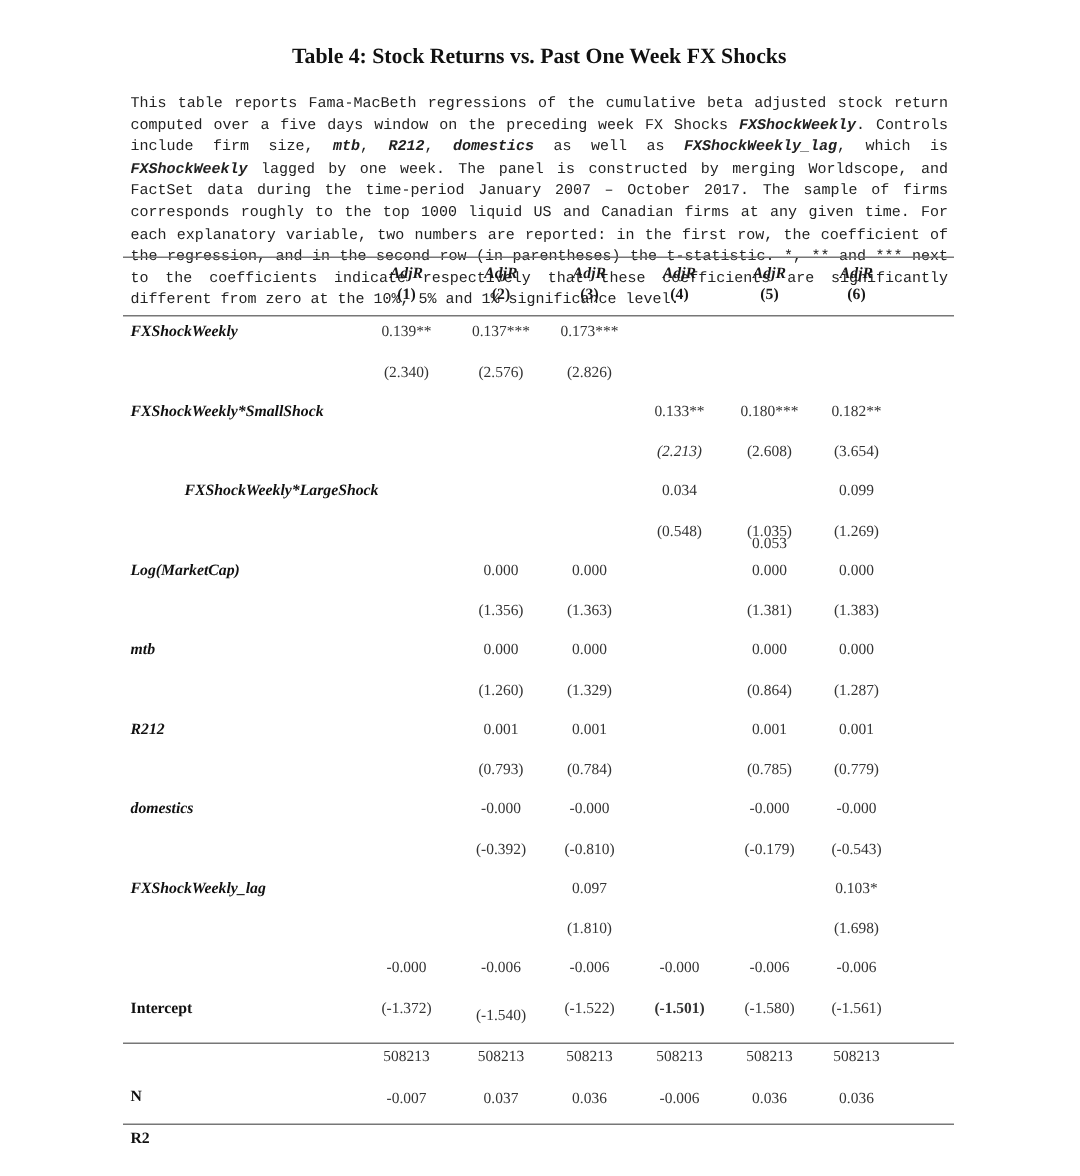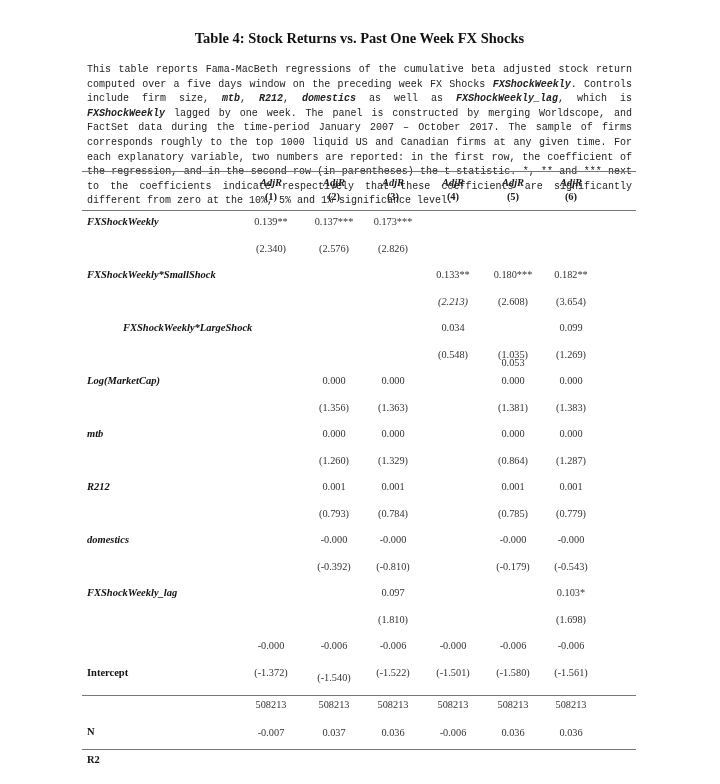--- a/index.html
+++ b/index.html
@@ -189,21 +189,21 @@
       <div class="row-label plain" style="top:640px;">Intercept</div>
       <div class="cell" style="top:640px;left:144px;">-0.000</div>
       <div class="cell" style="top:640px;left:207px;">-0.006</div>
       <div class="cell" style="top:640px;left:266px;">-0.006</div>
       <div class="cell" style="top:640px;left:326px;">-0.000</div>
       <div class="cell" style="top:640px;left:386px;">-0.006</div>
       <div class="cell" style="top:640px;left:444px;">-0.006</div>
       <div class="cell" style="top:667px;left:144px;">(-1.372)</div>
       <div class="cell" style="top:632px;left:207px;margin-top:40px;">(-1.540)</div>
       <div class="cell" style="top:667px;left:266px;">(-1.522)</div>
-      <div class="cell" style="top:667px;left:326px;">(-1.501)</div>
+      <div class="cell" style="top:667px;left:326px;font-weight:bold;">(-1.501)</div>
       <div class="cell" style="top:667px;left:386px;">(-1.580)</div>
       <div class="cell" style="top:667px;left:444px;">(-1.561)</div>
       <div class="row-label plain" style="top:699px;">N</div>
       <div class="cell" style="top:699px;left:144px;">508213</div>
       <div class="cell" style="top:699px;left:207px;">508213</div>
       <div class="cell" style="top:699px;left:266px;">508213</div>
       <div class="cell" style="top:699px;left:326px;">508213</div>
       <div class="cell" style="top:699px;left:386px;">508213</div>
       <div class="cell" style="top:699px;left:444px;">508213</div>
       <div class="row-label plain" style="top:727px;">R2</div>

